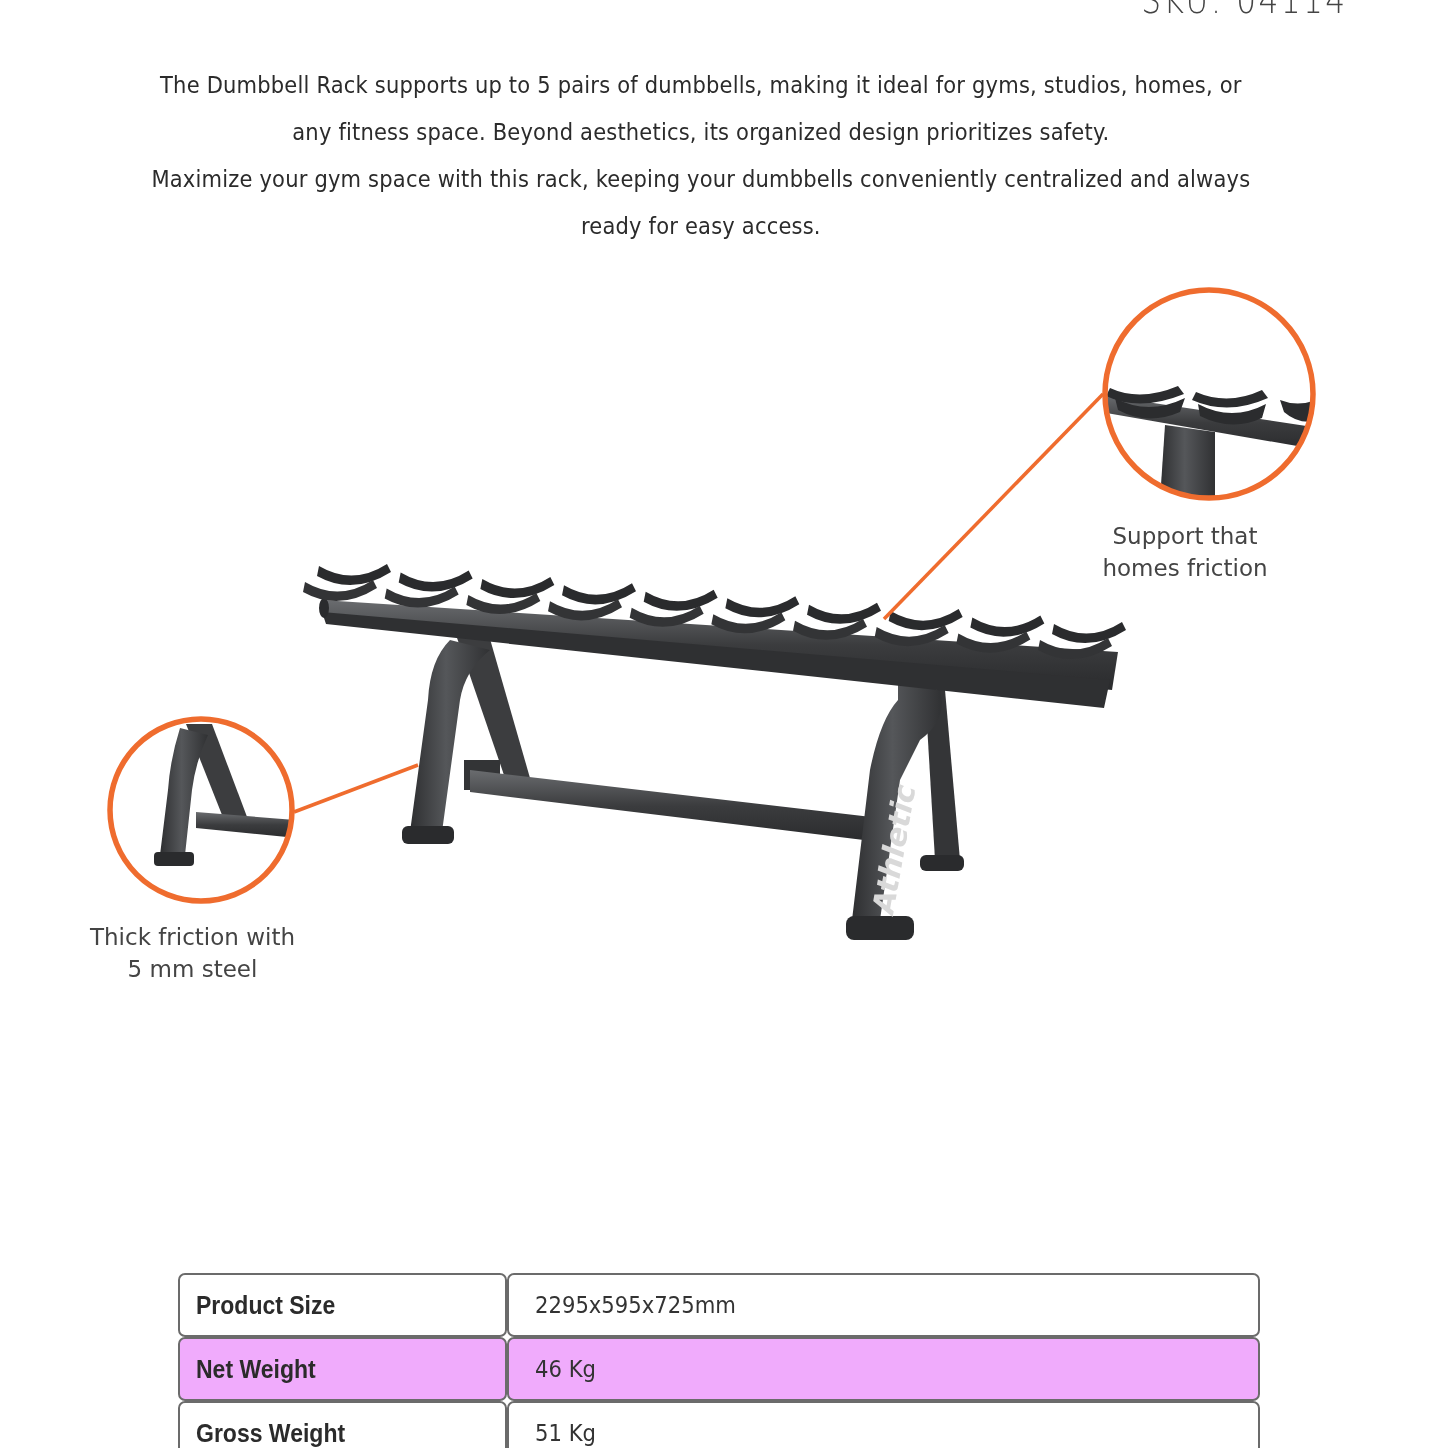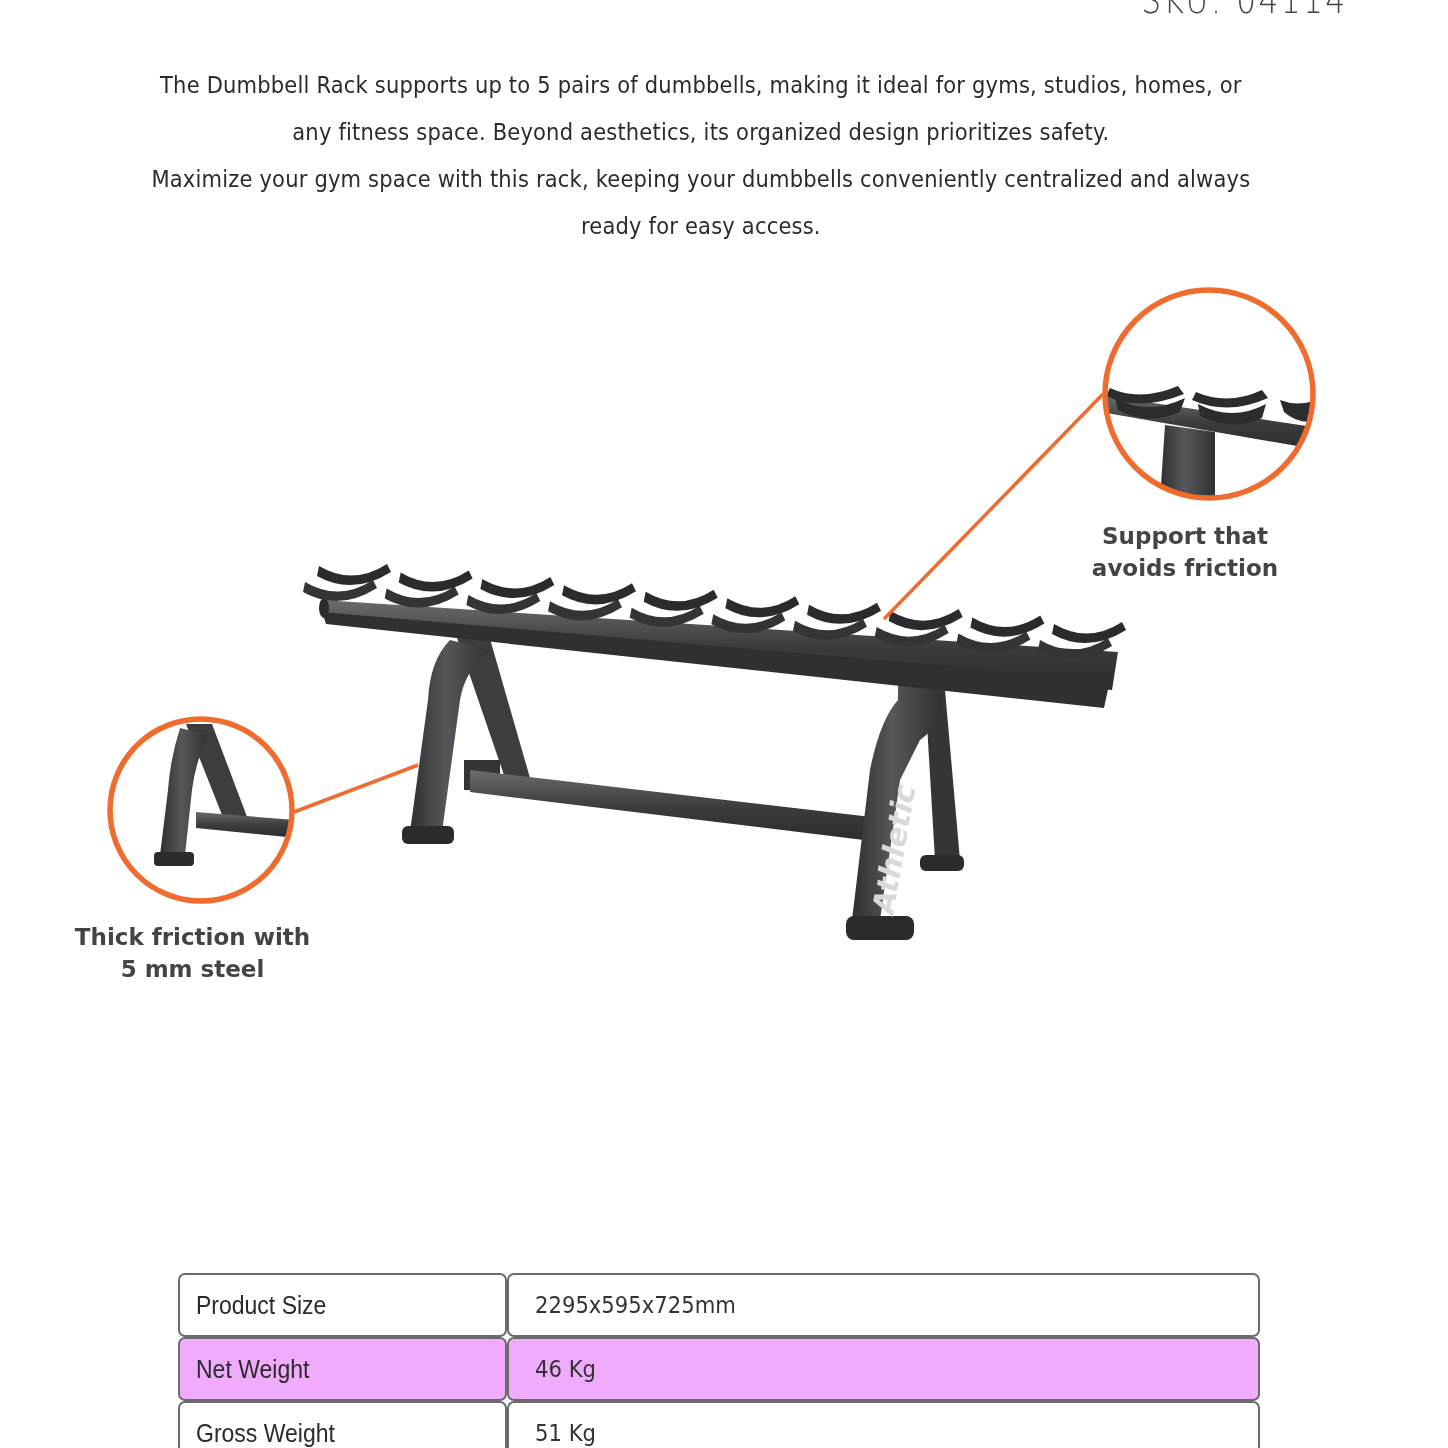--- a/index.html
+++ b/index.html
@@ -15,35 +15,35 @@
   }
   .desc {
     position: absolute; left: 145px; top: 62px; width: 1215px;
     font-family: "DejaVu Sans", sans-serif; font-size: 23px; line-height: 47px;
     color: #2b2b2b; letter-spacing: 0.2px; text-align: center;
   }
   .desc p { margin: 0; transform: scaleX(0.915); transform-origin: left center; white-space: nowrap; }
   .product-figure { position: absolute; left: 0; top: 260px; width: 1448px; height: 760px; }
   .callout-label {
     position: absolute; text-align: center;
-    font-family: "DejaVu Sans", sans-serif; font-size: 23px; line-height: 32px; color: #444; font-weight: bold;
+    font-family: "DejaVu Sans", sans-serif; font-size: 23px; line-height: 32px; color: #444;
   }
   .callout-label.right { left: 1090px; top: 520px; width: 190px; }
   .callout-label.left { left: 60px; top: 921px; width: 265px; }
   .specs {
     position: absolute; left: 178px; top: 1273px; width: 1082px;
   }
   .spec-row { display: flex; height: 64px; margin-bottom: 0; }
   .spec-cell {
     box-sizing: border-box; border: 2px solid #6b6b6b; border-radius: 7px;
     display: flex; align-items: center; height: 64px;
     font-size: 25px;
   }
   .spec-row.alt .spec-cell { background: #f0abfc; }
-  .spec-label { width: 329px; padding-left: 16px; font-weight: normal; color: #2b2b2b; font-family: "Liberation Sans", sans-serif; }
+  .spec-label { width: 329px; padding-left: 16px; font-weight: bold; color: #2b2b2b; font-family: "Liberation Sans", sans-serif; }
   .spec-value { width: 753px; padding-left: 26px; color: #333; font-family: "DejaVu Sans", sans-serif; font-size: 23px; }
   .spec-value span, .spec-label span { display: inline-block; transform: scaleX(0.92); transform-origin: left center; white-space: nowrap; }
 </style>
 </head>
 <body>
 
 <div class="sku">SKU: 04114</div>
 
 <div class="desc">
   <p>The Dumbbell Rack supports up to 5 pairs of dumbbells, making it ideal for gyms, studios, homes, or</p>
@@ -143,21 +143,21 @@
       <path d="M180 728 Q170 760 168 790 L160 855 L185 855 L192 790 Q196 760 208 735 Z" fill="url(#legGrad)"></path>
       <rect x="154" y="852" width="40" height="14" rx="4" fill="#2a2b2d"></rect>
       <path d="M196 812 L296 820 L296 838 L196 828 Z" fill="url(#railGrad)"></path>
     </g>
     <circle cx="201" cy="810" r="91" fill="none" stroke="#ef6c2e" stroke-width="5.5"></circle>
   </g>
 </svg>
 
 <div class="callout-label right">
   <div>Support that</div>
-  <div>avoids friction</div>
+  <div>homes friction</div>
 </div>
 <div class="callout-label left">
   <div>Thick friction with</div>
   <div>5 mm steel</div>
 </div>
 
 <div class="specs">
   <div class="spec-row">
     <div class="spec-cell spec-label">
         <span>Product Size</span>

